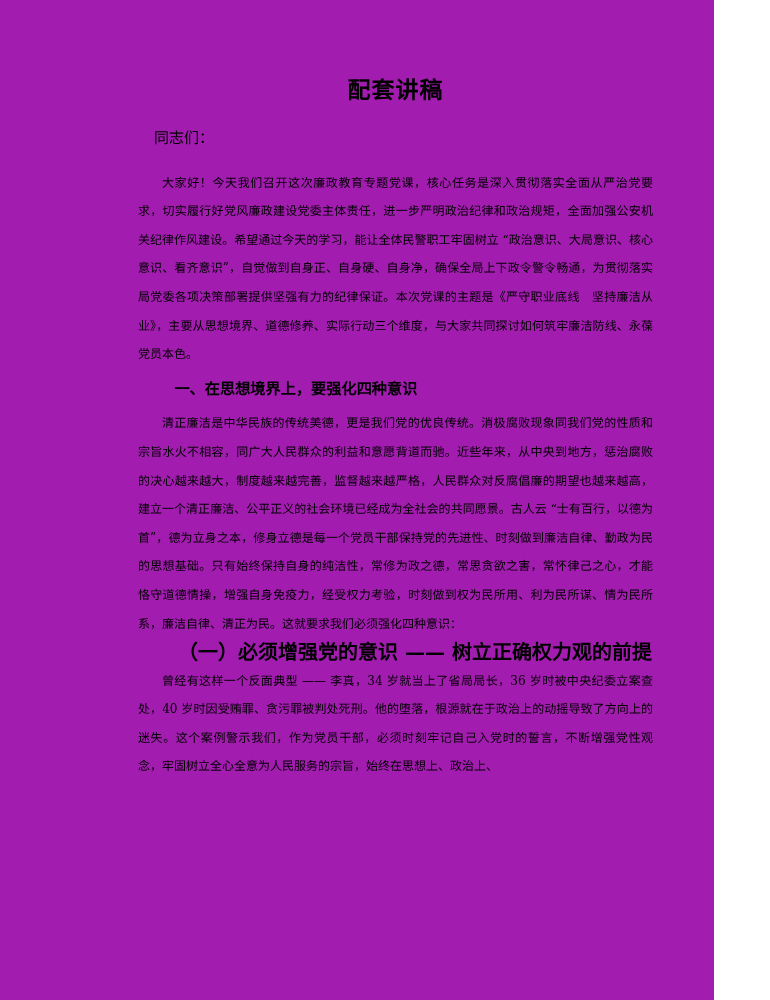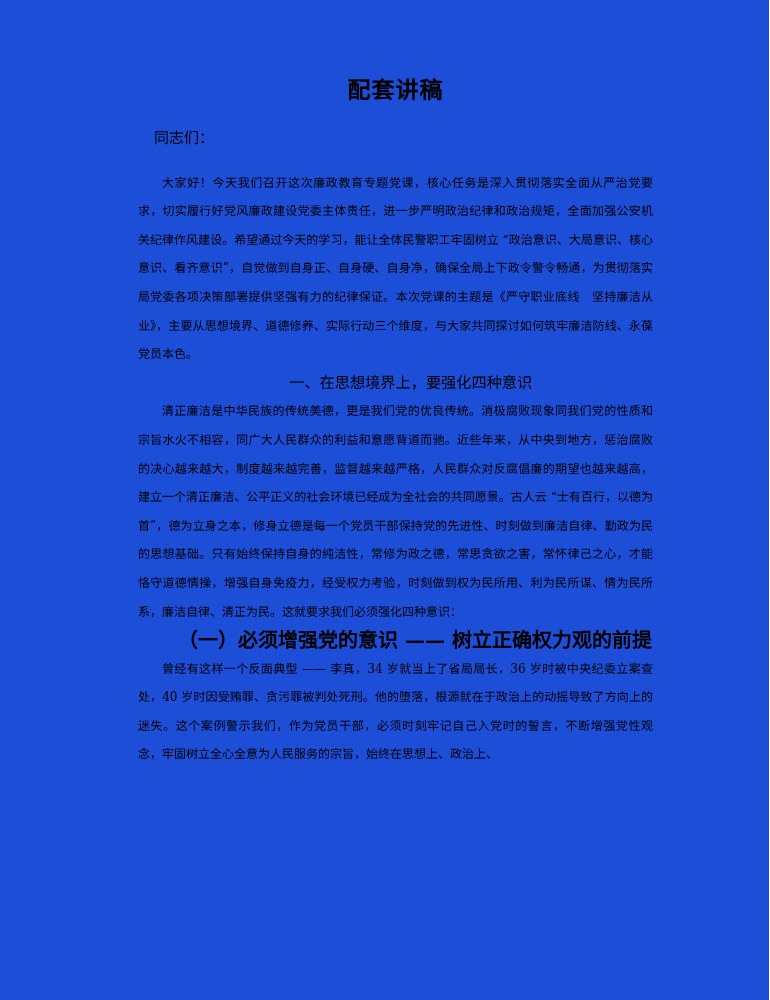--- a/index.html
+++ b/index.html
@@ -10,23 +10,23 @@
   }
   body {
     width: 770px;
     height: 1000px;
     overflow: hidden;
     font-family: "DejaVu Serif", "Liberation Serif", serif;
     color: #000000;
   }
   .page {
     position: relative;
-    width: 769px;
+    width: 714px;
     height: 1000px;
-    background: #1d4ed8;
+    background: #a21caf;
     box-sizing: border-box;
     padding: 0;
   }
   .doc-body {
     position: absolute;
     left: 138px;
     top: 72px;
     width: 515px;
   }
   .doc-title {
@@ -51,24 +51,24 @@
     line-height: 28.6px;
     margin: 0;
     text-align: justify;
     text-justify: inter-ideograph;
     text-indent: 2em;
     word-break: break-all;
   }
   .heading-1 {
     font-size: 15.2px;
     line-height: 28.6px;
-    margin: 0;
-    font-weight: normal;
+    margin: 6px;
+    font-weight: bold;
     text-indent: 2em;
-    text-align: center;
+    text-align: left;
   }
   .heading-2 {
     font-size: 20px;
     line-height: 28.6px;
     margin: 0;
     font-weight: bold;
     text-indent: 2em;
     text-align: left;
   }
 </style>

